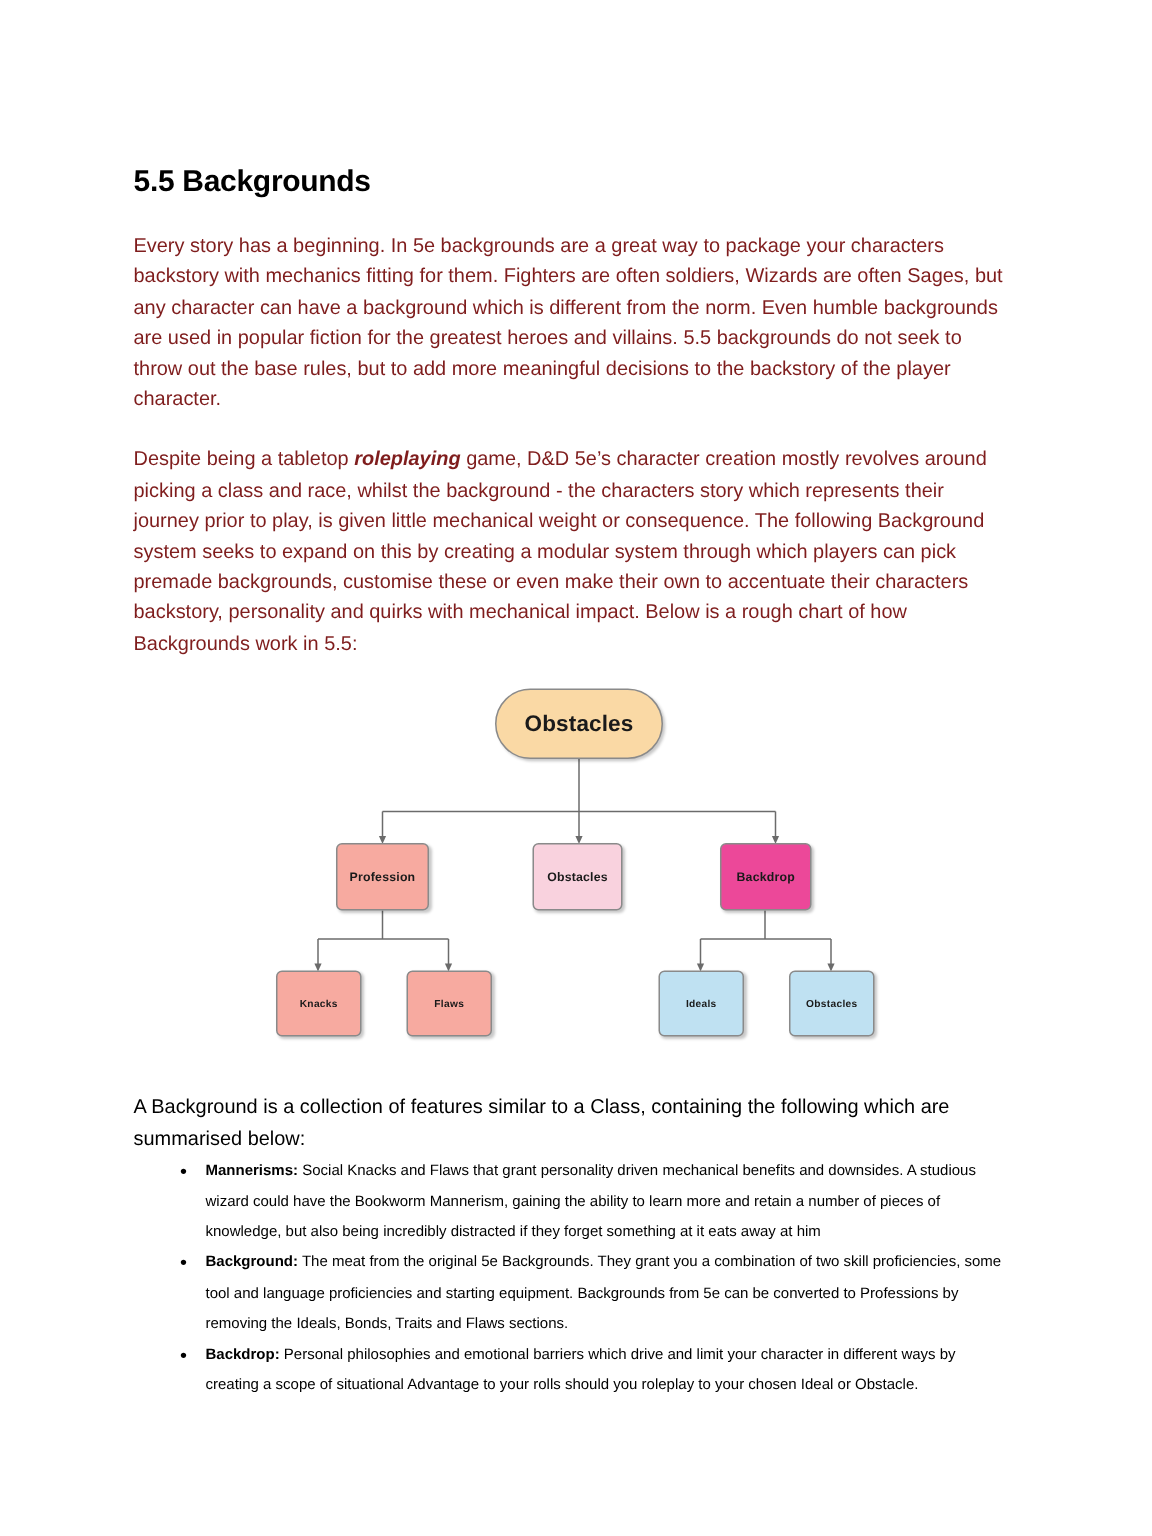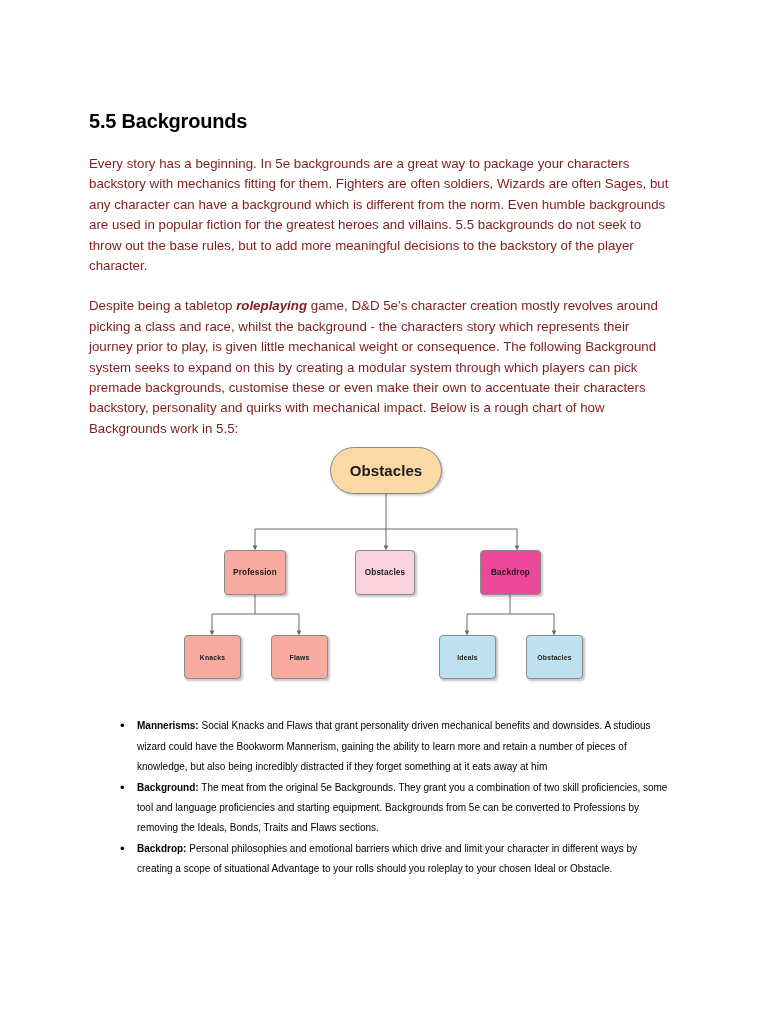--- a/index.html
+++ b/index.html
@@ -190,20 +190,21 @@
       <div class="node lvl2" style="left:350px; top:188px; width:57px; height:44px; background:#bfe1f2;">
         <span>Ideals</span>
       </div>
 
       <div class="node lvl2" style="left:437px; top:188px; width:57px; height:44px; background:#bfe1f2;">
         <span>Obstacles</span>
       </div>
 
     </div>
 
+    <p class="lead-in">A Background is a collection of features similar to a Class, containing the following which are summarised below:</p>
 
     <ul class="feature-list">
       <li><span class="li-term">Mannerisms:</span><span> Social Knacks and Flaws that grant personality driven mechanical benefits and downsides. A studious wizard could have the Bookworm Mannerism, gaining the ability to learn more and retain a number of pieces of knowledge, but also being incredibly distracted if they forget something at it eats away at him</span></li>
       <li><span class="li-term">Background:</span><span> The meat from the original 5e Backgrounds. They grant you a combination of two skill proficiencies, some tool and language proficiencies and starting equipment. Backgrounds from 5e can be converted to Professions by removing the Ideals, Bonds, Traits and Flaws sections.</span></li>
       <li><span class="li-term">Backdrop:</span><span> Personal philosophies and emotional barriers which drive and limit your character in different ways by creating a scope of situational Advantage to your rolls should you roleplay to your chosen Ideal or Obstacle.</span></li>
     </ul>
 
   </div>
 </div>
 

